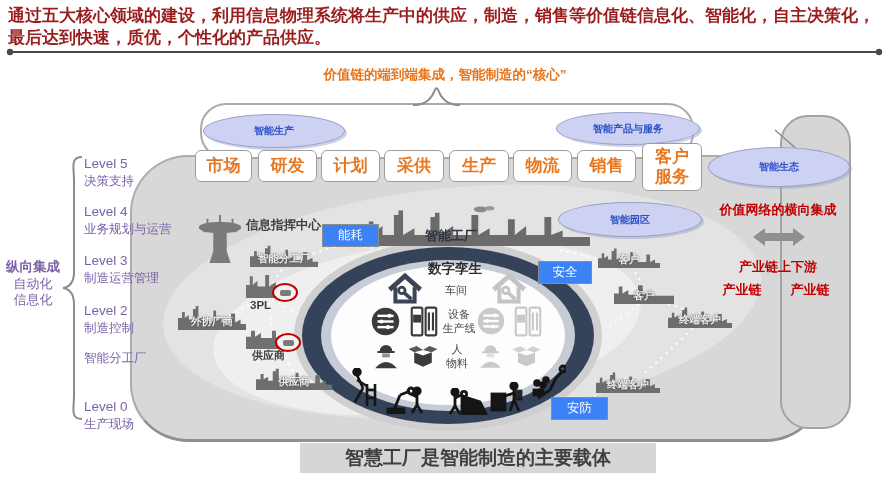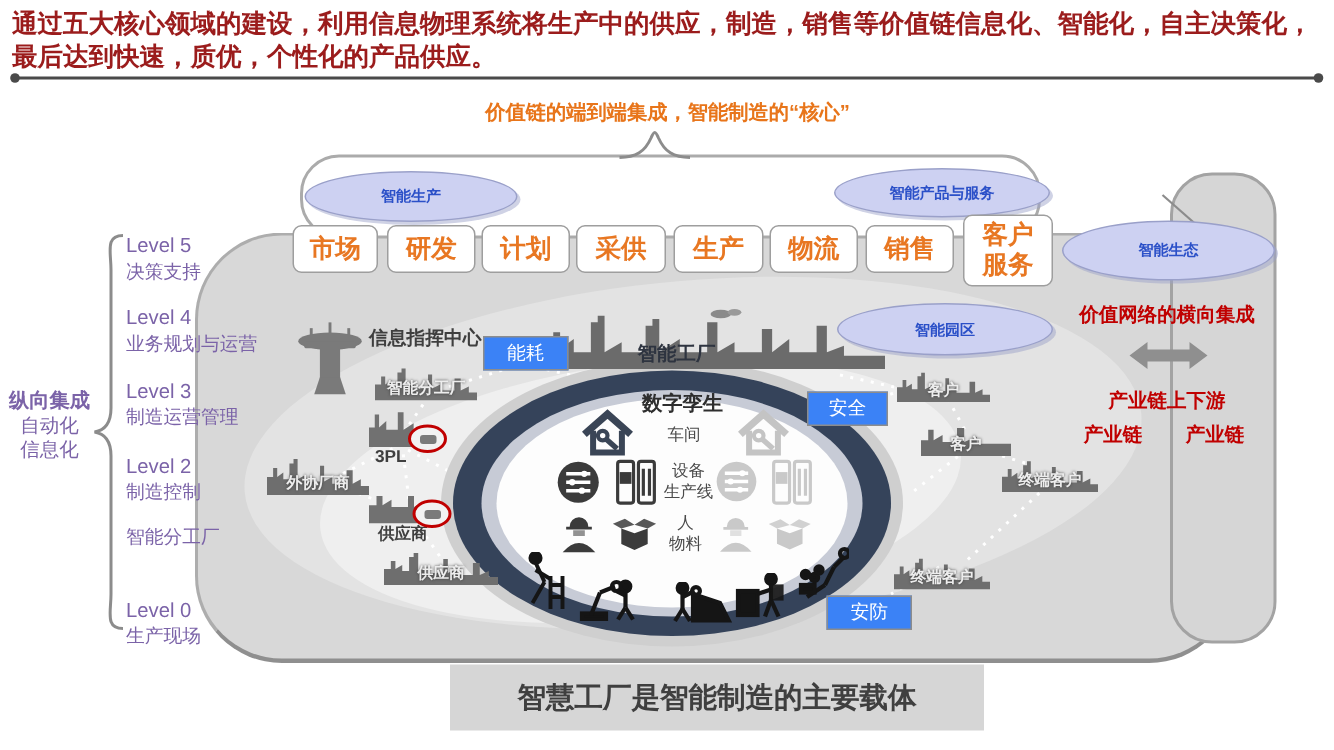--- a/index.html
+++ b/index.html
@@ -36,21 +36,21 @@
   
   .factory{z-index:5;}
   .factory svg{position:absolute;left:0;top:0;width:100%;height:100%;}
   .flabel{position:absolute;left:0;right:0;bottom:1px;text-align:center;color:#EDEDED;font-size:10.5px;
           font-weight:bold;text-shadow:0 0 2px #3a3a3a;z-index:2;}
   .badge{position:absolute;border:2px solid #C00000;border-radius:50%;background:#F2F2F2;z-index:8;}
   .badge i{position:absolute;left:25%;top:30%;width:50%;height:40%;background:#7a7a7a;border-radius:2px;}
   .smalltxt{color:#3F3F3F;font-weight:bold;z-index:7;}
   
   .ic{z-index:7;}
-  #caption{left:300px;top:443px;width:356px;height:44px;background:#D6D6D6;color:#3F3F3F;
+  #caption{left:300px;top:443px;width:356px;height:30px;background:#D6D6D6;color:#3F3F3F;
            font-size:19px;font-weight:bold;z-index:6;}
   #overlay{left:0;top:0;width:889px;height:500px;z-index:4;pointer-events:none;}
   .twin-label{color:#4A4A4A;font-size:11px;line-height:1.25;text-align:center;z-index:7;}
 </style>
 </head>
 <body>
 
 <div id="stage">
 
   <div id="intro" class="abs">通过五大核心领域的建设，利用信息物理系统将生产中的供应，制造，销售等价值链信息化、智能化，自主决策化，最后达到快速，质优，个性化的产品供应。</div>

